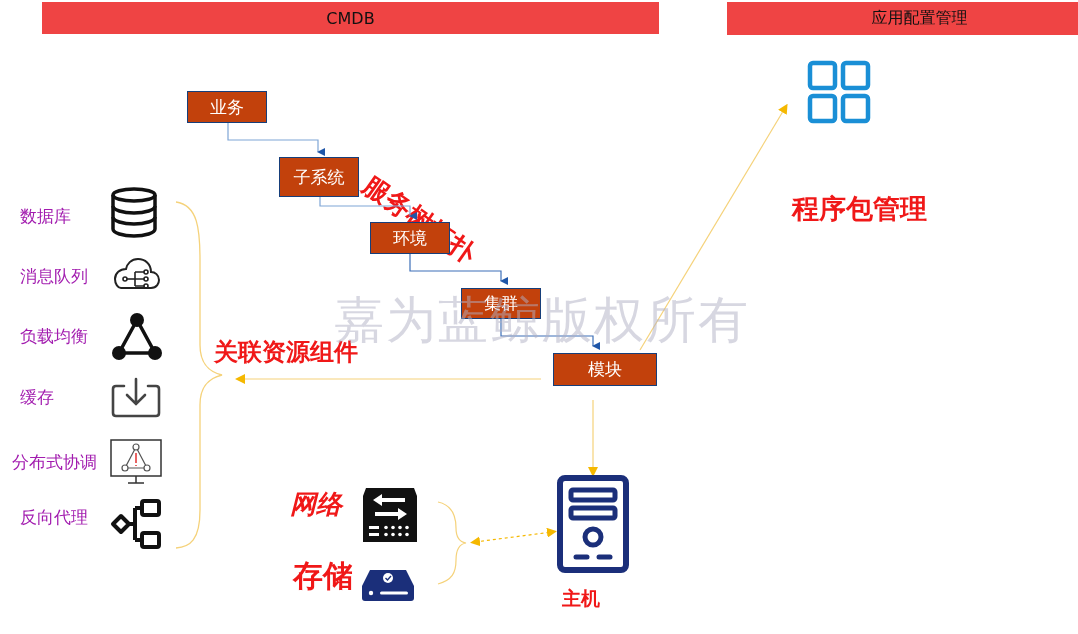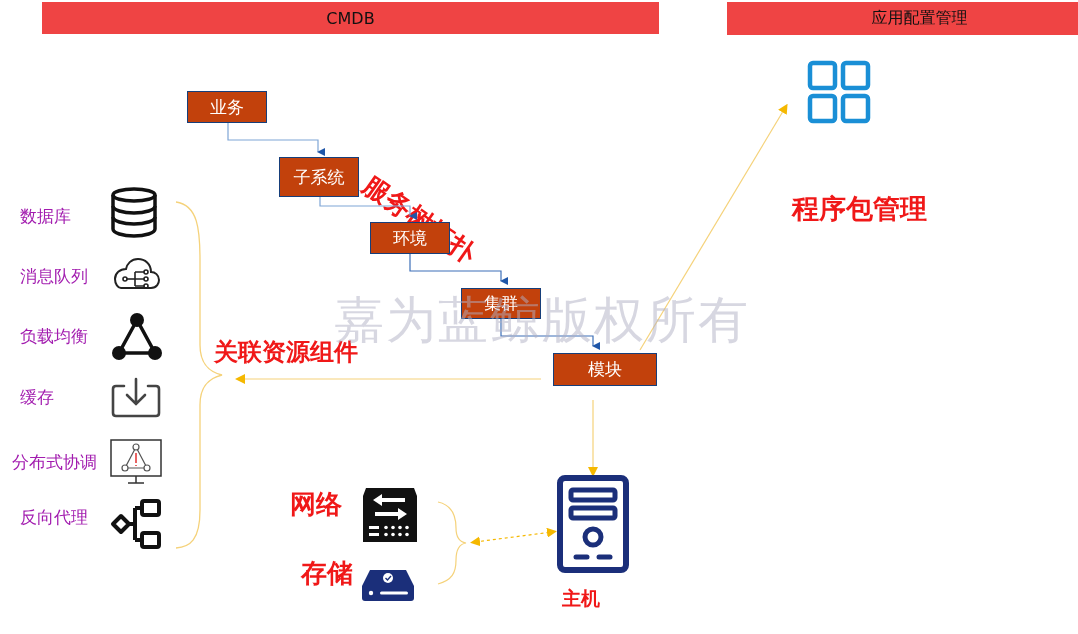--- a/index.html
+++ b/index.html
@@ -151,39 +151,39 @@
     <rect x="14" y="33" width="44" height="10" rx="2"></rect>
     <circle cx="36" cy="62" r="8"></circle>
   </g>
   <g stroke="#1b2f7a" stroke-width="5" stroke-linecap="round">
     <line x1="19" y1="82" x2="30" y2="82"></line>
       <line x1="42" y1="82" x2="53" y2="82"></line>
   </g>
 </svg>
 <div class="red-label" style="left:562px;top:586px;font-size:19px;">主机</div>
 
-<div class="red-label" style="left:290px;top:487px;font-size:26px;">网络</div>
+<div class="red-label" style="left:290px;top:487px;font-size:26px;font-style:italic;">网络</div>
 <svg class="icon" style="left:361px;top:486px;" width="58" height="58" viewBox="0 0 58 58">
   <path d="M5,2 H53 L56,10 V56 H2 V10 z" fill="#111"></path>
   <g fill="#fff">
     <path d="M12,14 L21,8 V12 H44 V16 H21 V20 z"></path>
     <path d="M46,28 L37,22 V26 H14 V30 H37 V34 z"></path>
     <rect x="8" y="40" width="10" height="3"></rect>
       <rect x="8" y="47" width="10" height="3"></rect>
     <circle cx="25" cy="41.5" r="1.8"></circle>
       <circle cx="32" cy="41.5" r="1.8"></circle>
       <circle cx="39" cy="41.5" r="1.8"></circle>
       <circle cx="46" cy="41.5" r="1.8"></circle>
     <circle cx="25" cy="48.5" r="1.8"></circle>
       <circle cx="32" cy="48.5" r="1.8"></circle>
       <circle cx="39" cy="48.5" r="1.8"></circle>
       <circle cx="46" cy="48.5" r="1.8"></circle>
   </g>
 </svg>
-<div class="red-label" style="left:301px;top:556px;font-size:26px;">存储</div>
+<div class="red-label" style="left:293px;top:556px;font-size:30px;">存储</div>
 <svg class="icon" style="left:360px;top:568px;" width="56" height="34" viewBox="0 0 56 34">
   <path d="M10,2 H46 L54,18 V30 C54,32 53,33 51,33 H5 C3,33 2,32 2,30 V18 z" fill="#1b2f7a"></path>
   <circle cx="28" cy="10" r="5" fill="#fff"></circle>
   <path d="M25.5,10 L27.5,12 L31,8" fill="none" stroke="#1b2f7a" stroke-width="1.4"></path>
   <circle cx="11" cy="25" r="2.2" fill="#fff"></circle>
   <rect x="20" y="23.5" width="28" height="3" rx="1.5" fill="#fff"></rect>
 </svg>
 
 <div class="watermark" style="left:334px;top:287px;">嘉为蓝鲸版权所有</div>
 

